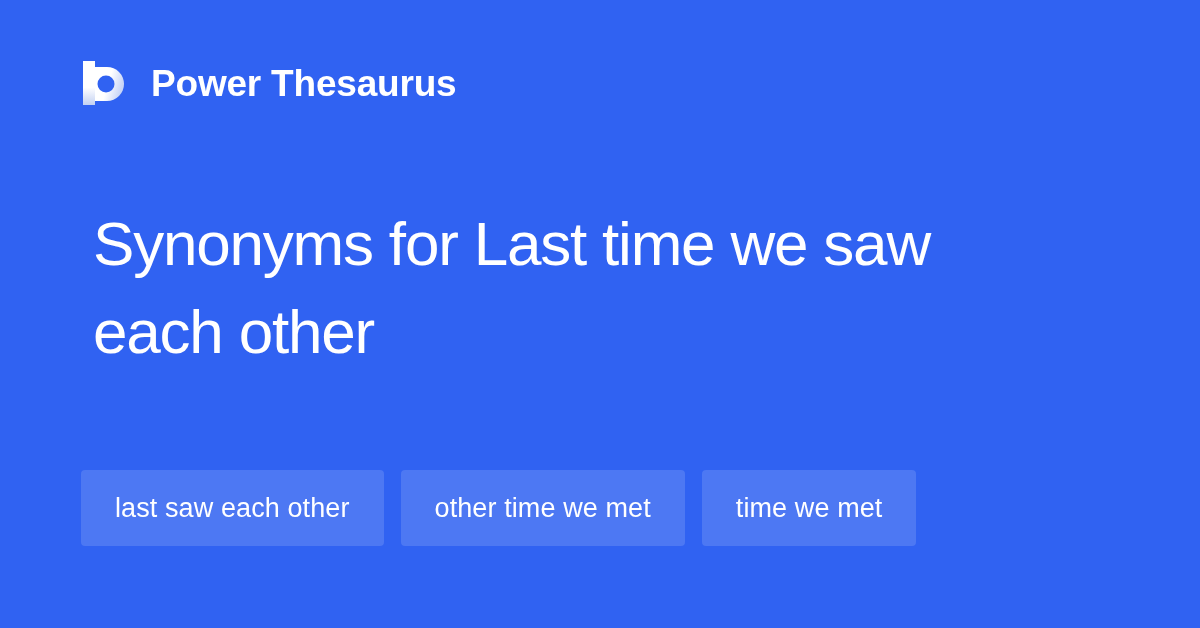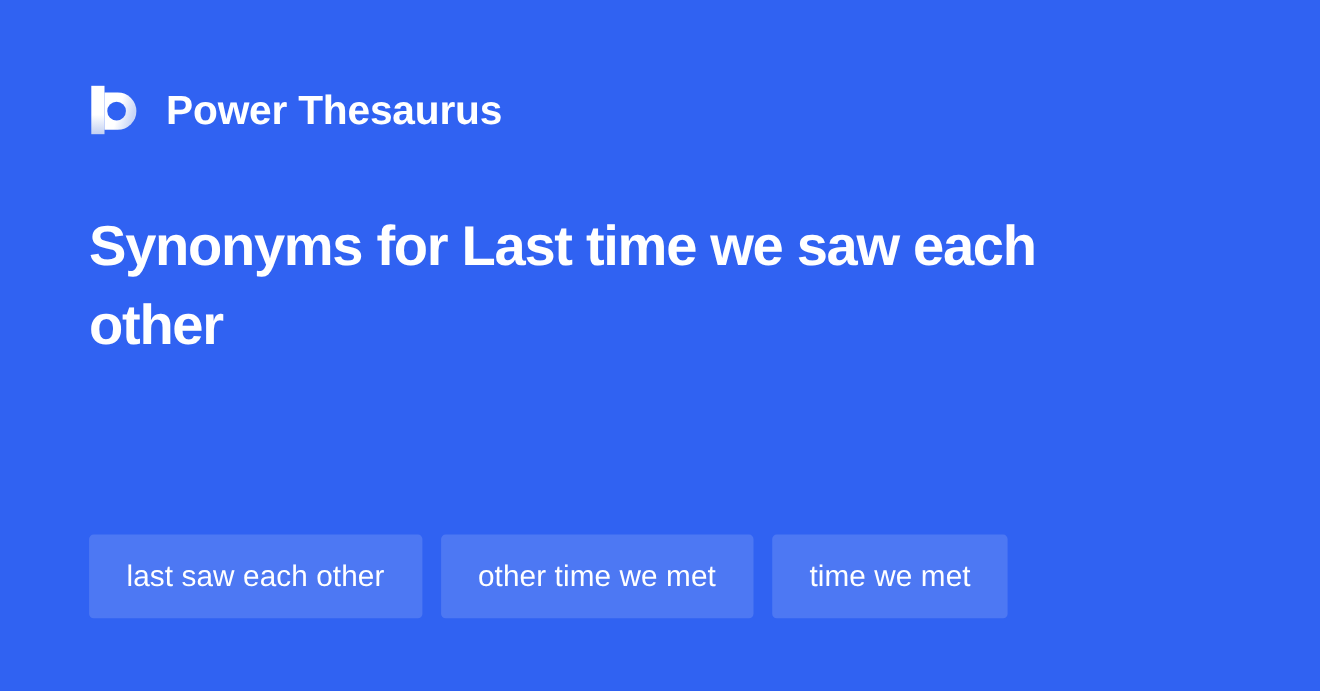--- a/index.html
+++ b/index.html
@@ -21,21 +21,21 @@
     width: 1200px;
     height: 628px;
     background: #3062f2;
     padding: 0;
   }
 
   
   .brand {
     position: absolute;
     left: 81px;
-    top: 72px;
+    top: 55px;
     display: flex;
     align-items: center;
     gap: 22px;
     height: 56px;
   }
 
   .brand-logo {
     width: 48px;
     height: 48px;
     display: block;
@@ -51,37 +51,36 @@
     white-space: nowrap;
     text-transform: capitalize;
   }
 
   
   .headline {
     position: absolute;
     left: 81px;
     top: 188px;
     width: 960px;
-    margin: 0;
+    margin: 12px;
     color: #ffffff;
-    font-size: 51px;
-    font-weight: bold;
+    font-size: 62px;
+    font-weight: normal;
     line-height: 1.42;
     letter-spacing: -1.2px;
   }
 
   
   .chips {
     position: absolute;
     left: 81px;
     top: 470px;
     display: flex;
     align-items: stretch;
     gap: 17px;
-    margin-top: 16px;
   }
 
   .chip {
     box-sizing: border-box;
     height: 76px;
     display: flex;
     align-items: center;
     justify-content: center;
     padding: 0 34px;
     border-radius: 4px;

